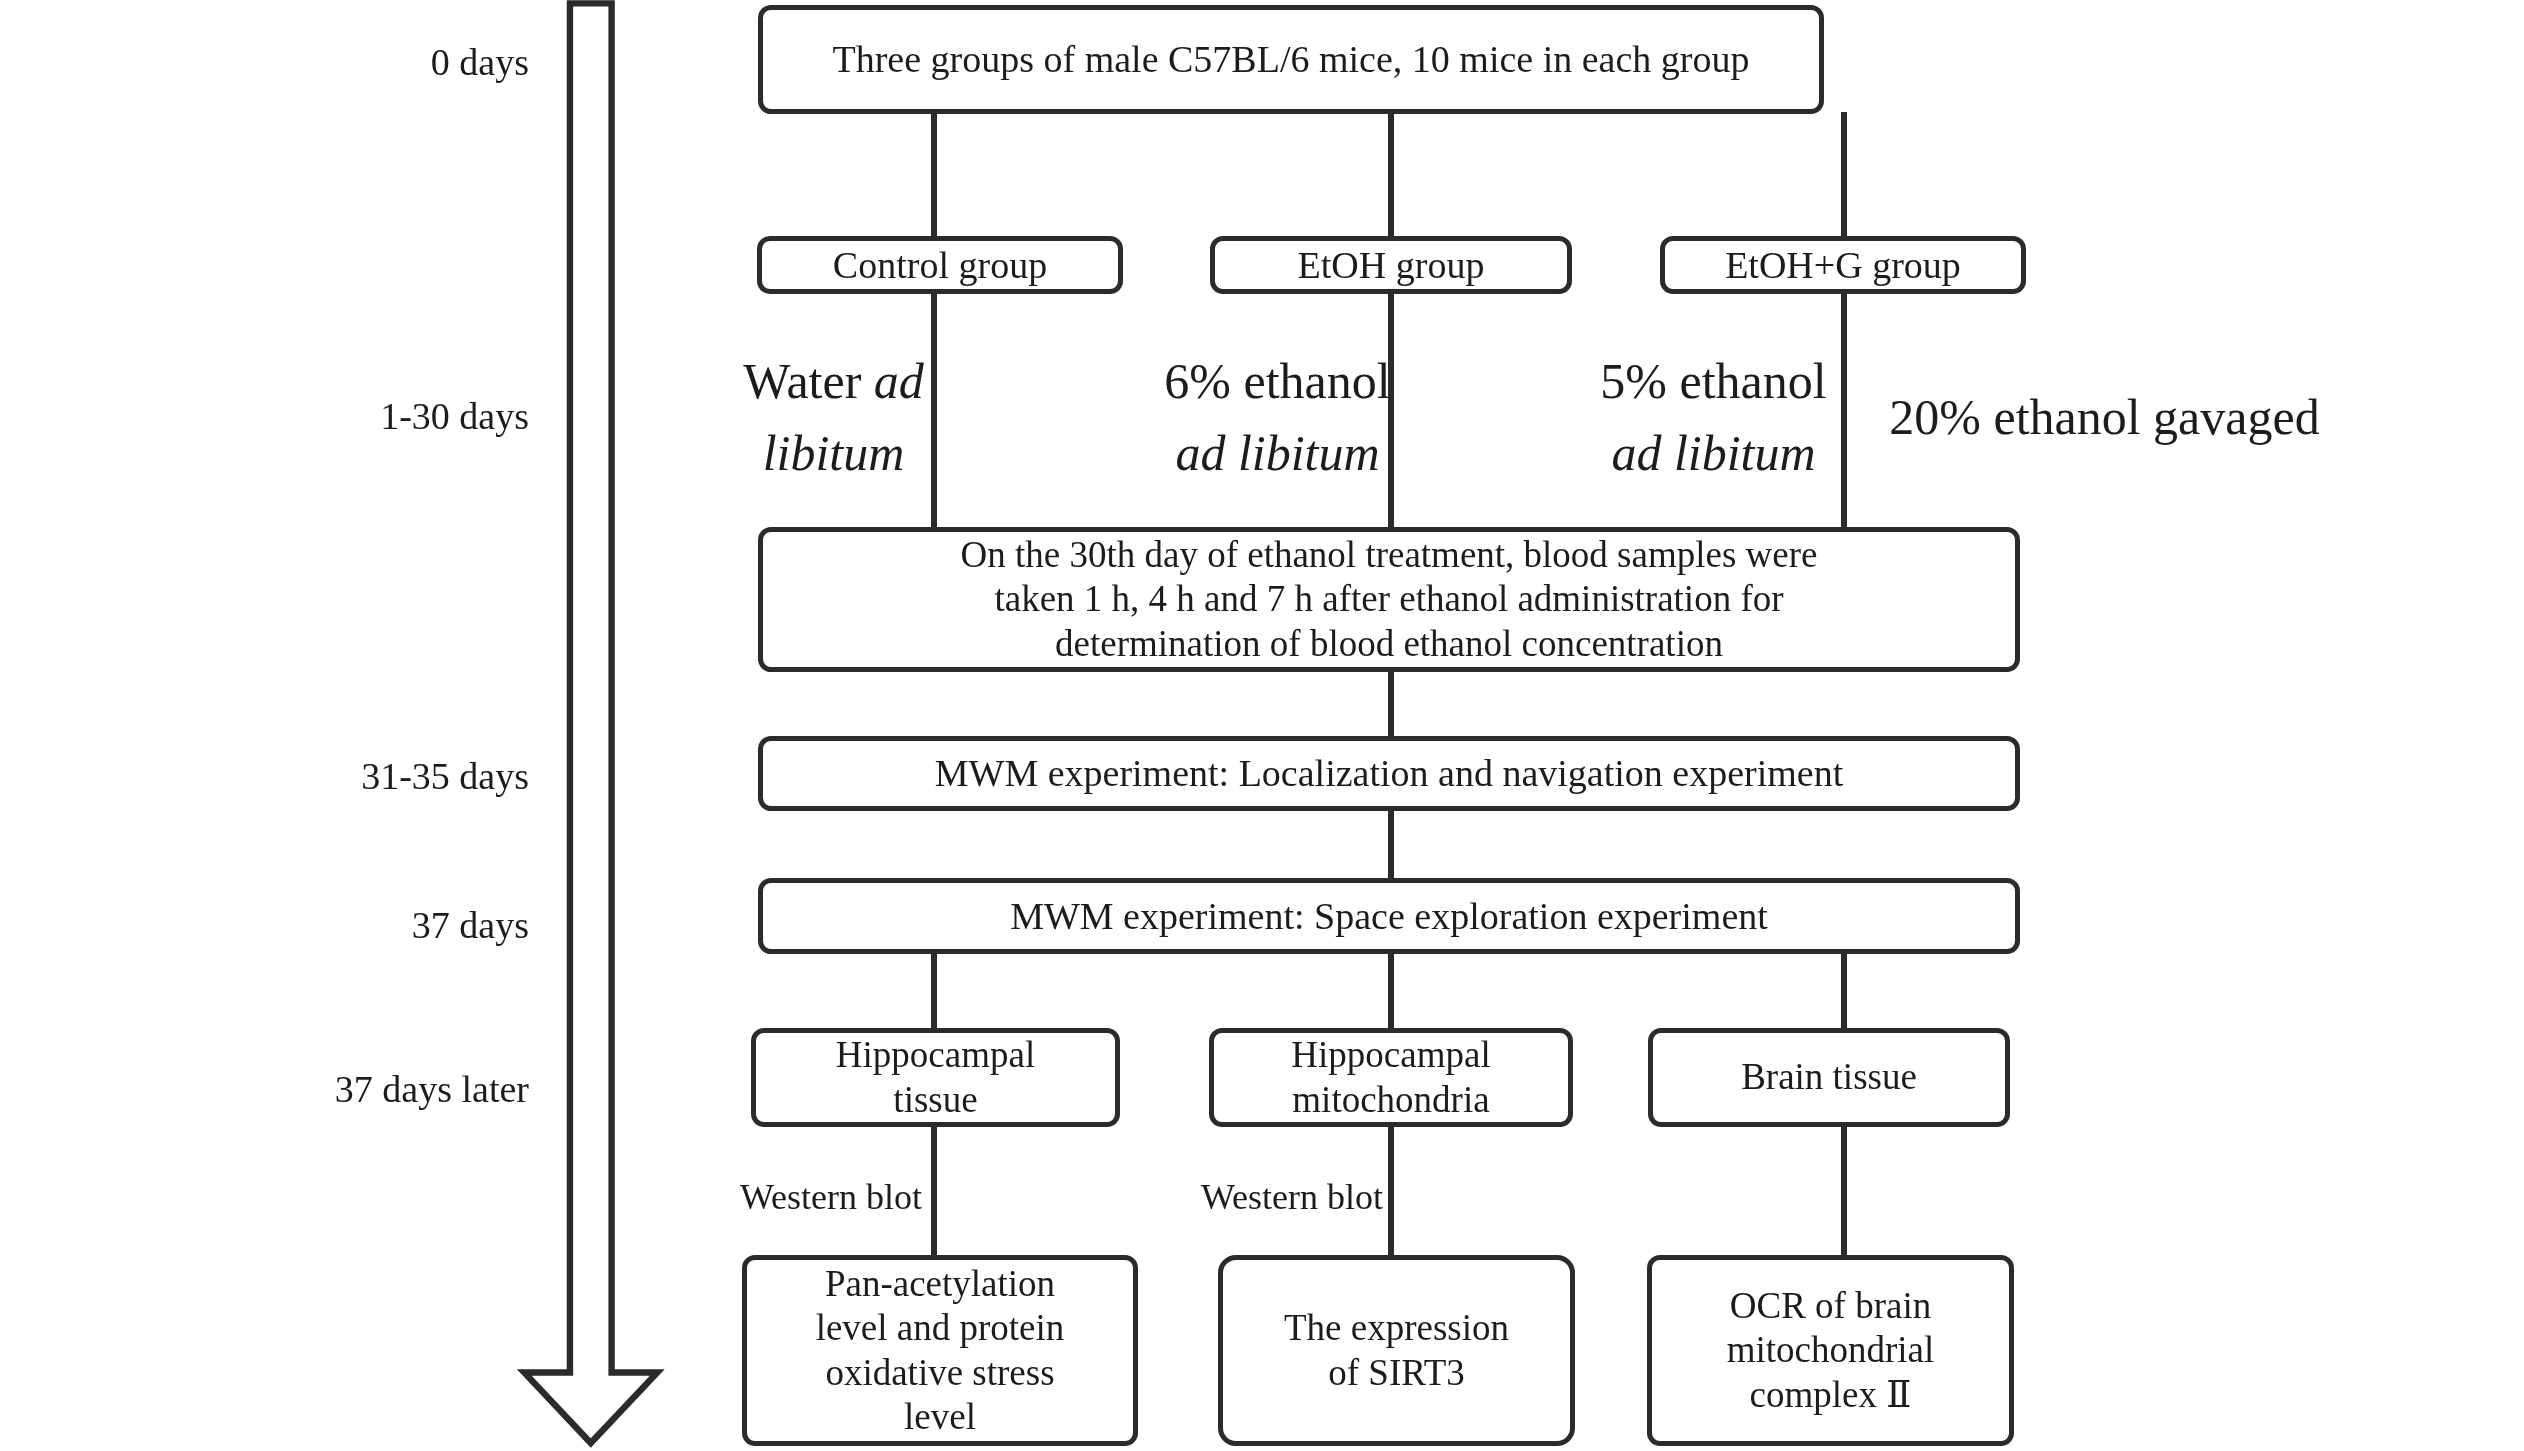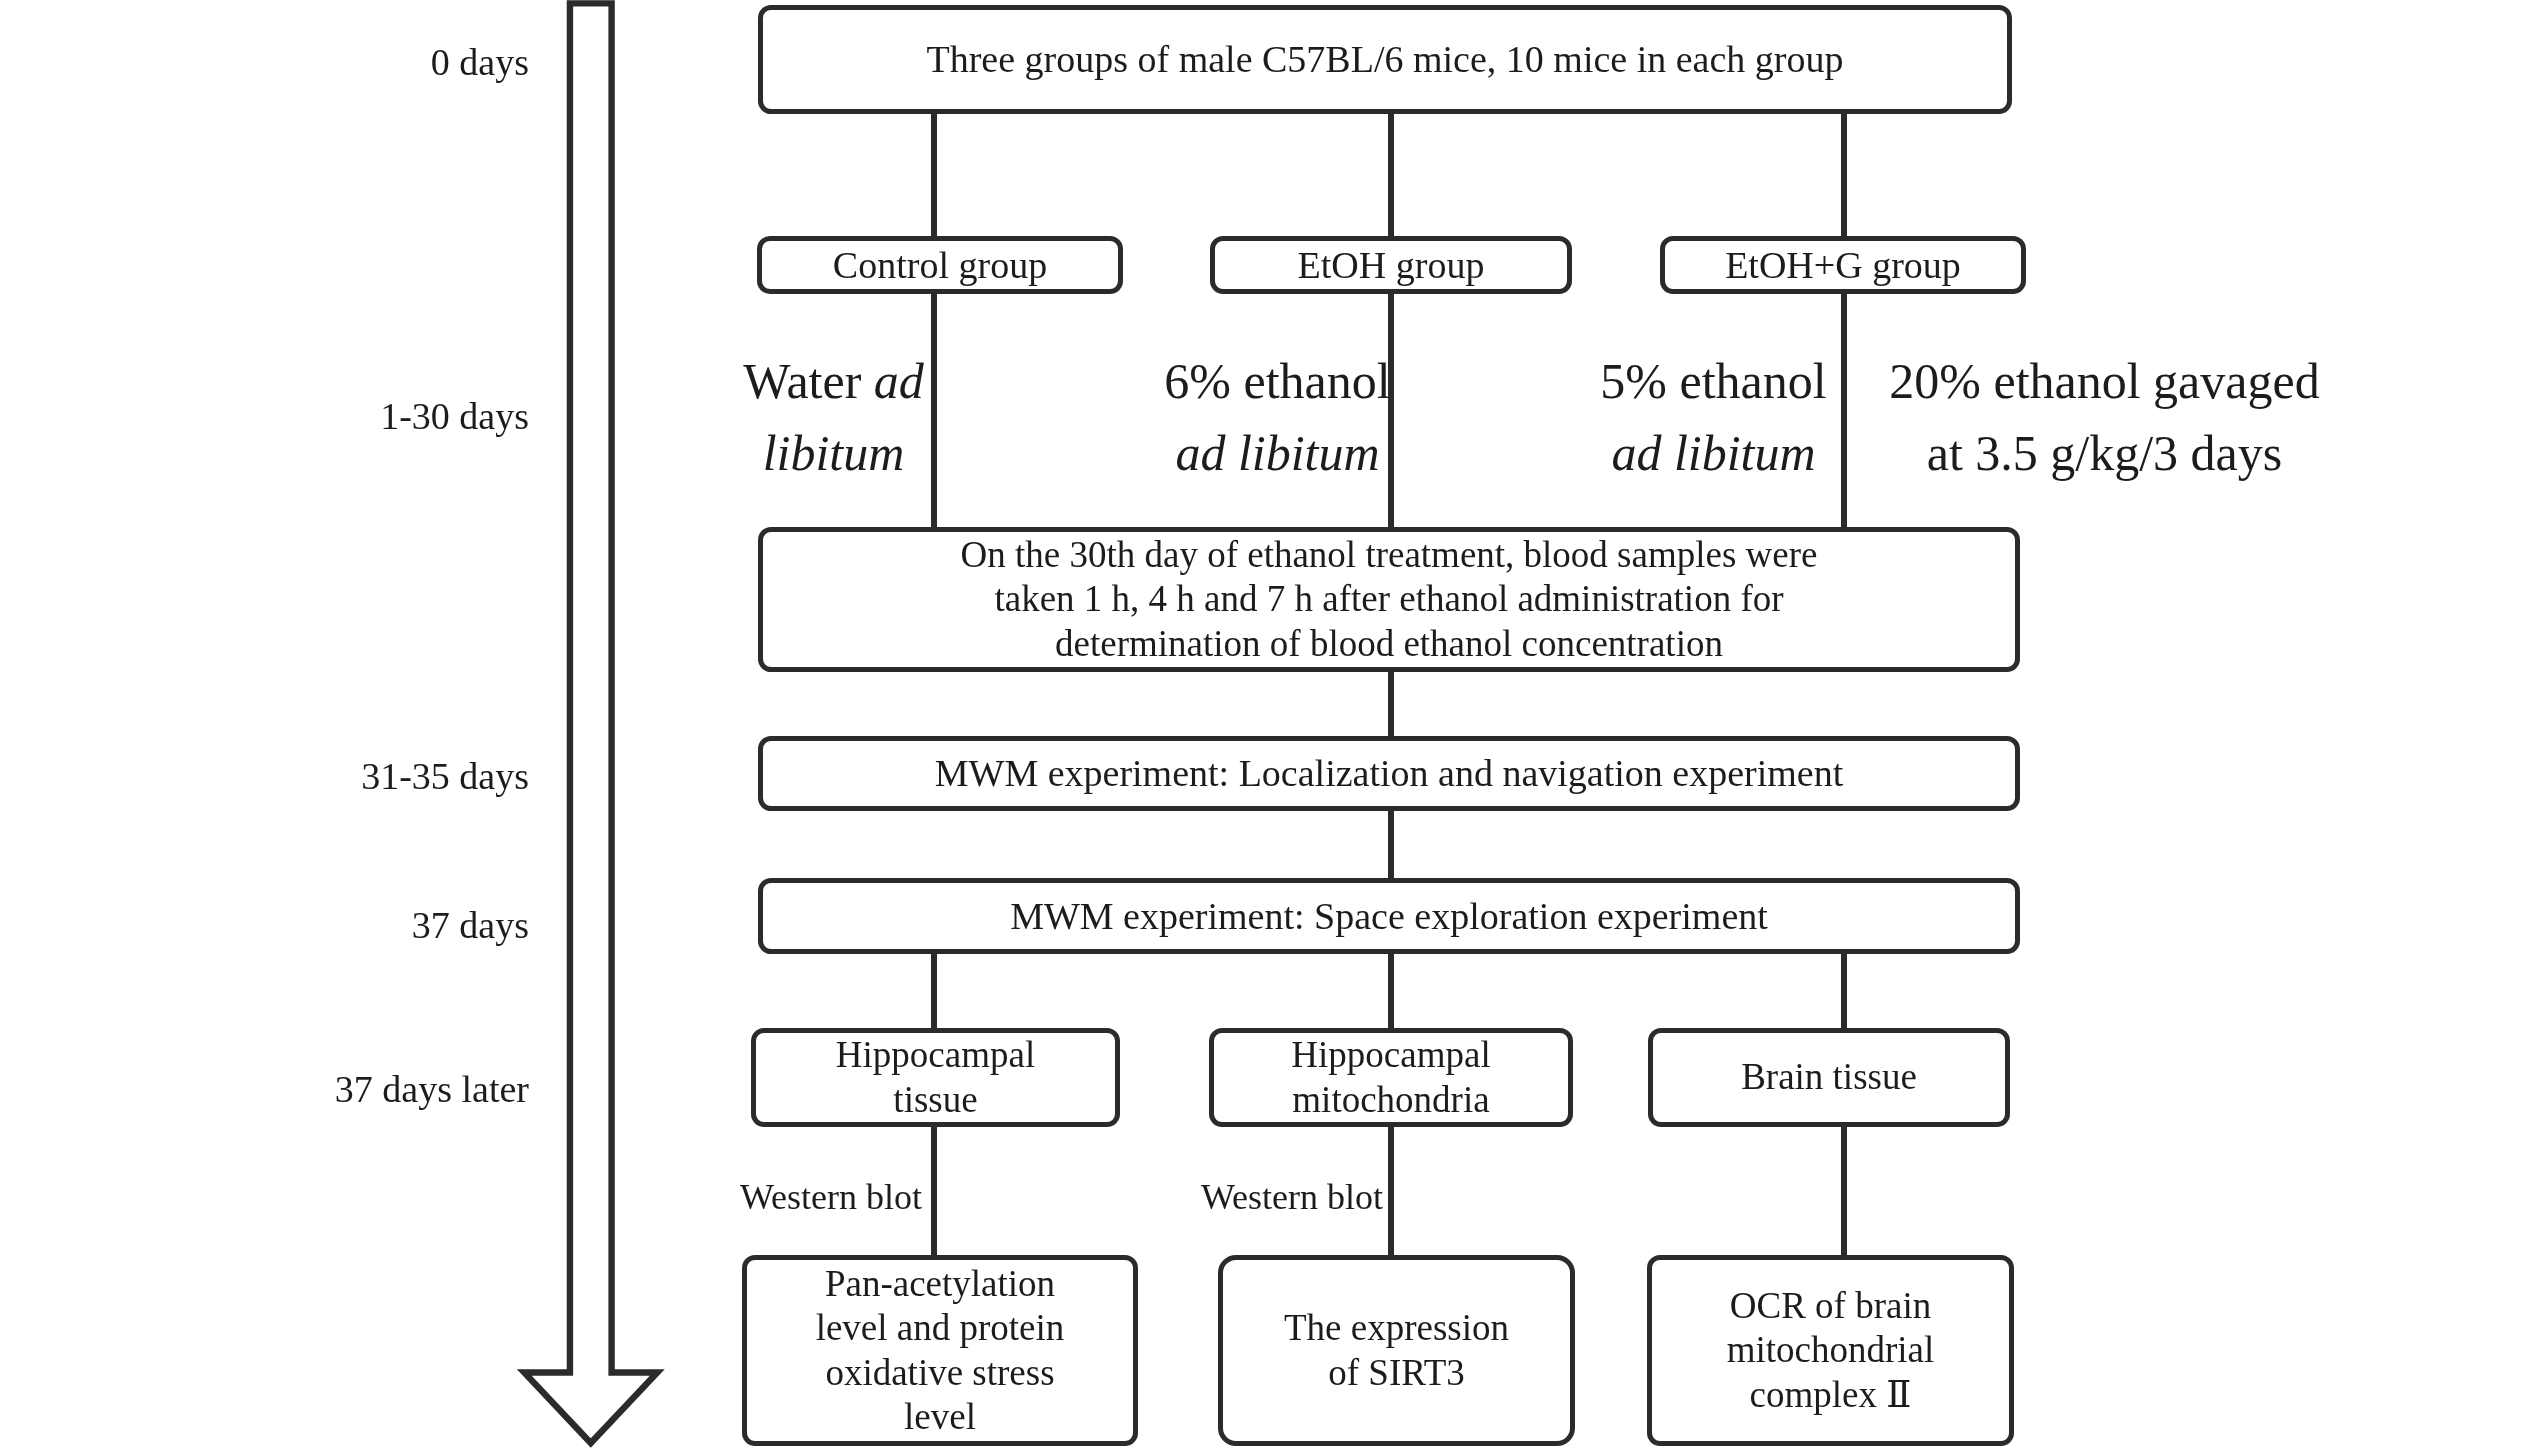--- a/index.html
+++ b/index.html
@@ -110,21 +110,21 @@
   <div class="vline" style="left:1388px; top:807px; height:75px;"></div>
 
   <div class="vline" style="left:931px; top:950px; height:83px;"></div>
   <div class="vline" style="left:1388px; top:950px; height:83px;"></div>
   <div class="vline" style="left:1841px; top:950px; height:83px;"></div>
 
   <div class="vline" style="left:931px; top:1123px; height:136px;"></div>
   <div class="vline" style="left:1388px; top:1123px; height:136px;"></div>
   <div class="vline" style="left:1841px; top:1123px; height:136px;"></div>
 
-  <div class="box" style="left:758px; top:4.8px; width:1254px; height:109px;">
+  <div class="box" style="left:758px; top:4.8px; width:1066px; height:109px;">
     <div class="bline">Three groups of male C57BL/6 mice, 10 mice in each group</div>
   </div>
 
   <div class="box" style="left:1210px; top:236px; width:362px; height:58px;">
     <div class="bline">EtOH group</div>
   </div>
   <div class="box" style="left:757px; top:236px; width:366px; height:58px;">
     <div class="bline">Control group</div>
   </div>
   <div class="box" style="left:1660px; top:236px; width:366px; height:58px;">
@@ -138,21 +138,20 @@
   <div class="note" style="left:1117px; top:359px; width:321px; height:116px;">
     <div>6% ethanol</div>
     <div><i>ad libitum</i></div>
   </div>
   <div class="note" style="left:1553px; top:359px; width:321px; height:116px;">
     <div>5% ethanol</div>
     <div><i>ad libitum</i></div>
   </div>
   <div class="note" style="left:1900px; top:359px; width:409px; height:116px;text-align:right;">
     <div>20% ethanol gavaged</div>
-    <div>at 3.5 g/kg/3 days</div>
   </div>
 
   <div class="box small" style="left:758px; top:527px; width:1262px; height:145px;">
     <div class="bline">On the 30th day of ethanol treatment, blood samples were</div>
     <div class="bline">taken 1 h, 4 h and 7 h after ethanol administration for</div>
     <div class="bline">determination of blood ethanol concentration</div>
   </div>
 
   <div class="box" style="left:758px; top:736px; width:1262px; height:75px;">
     <div class="bline">MWM experiment: Localization and navigation experiment</div>

